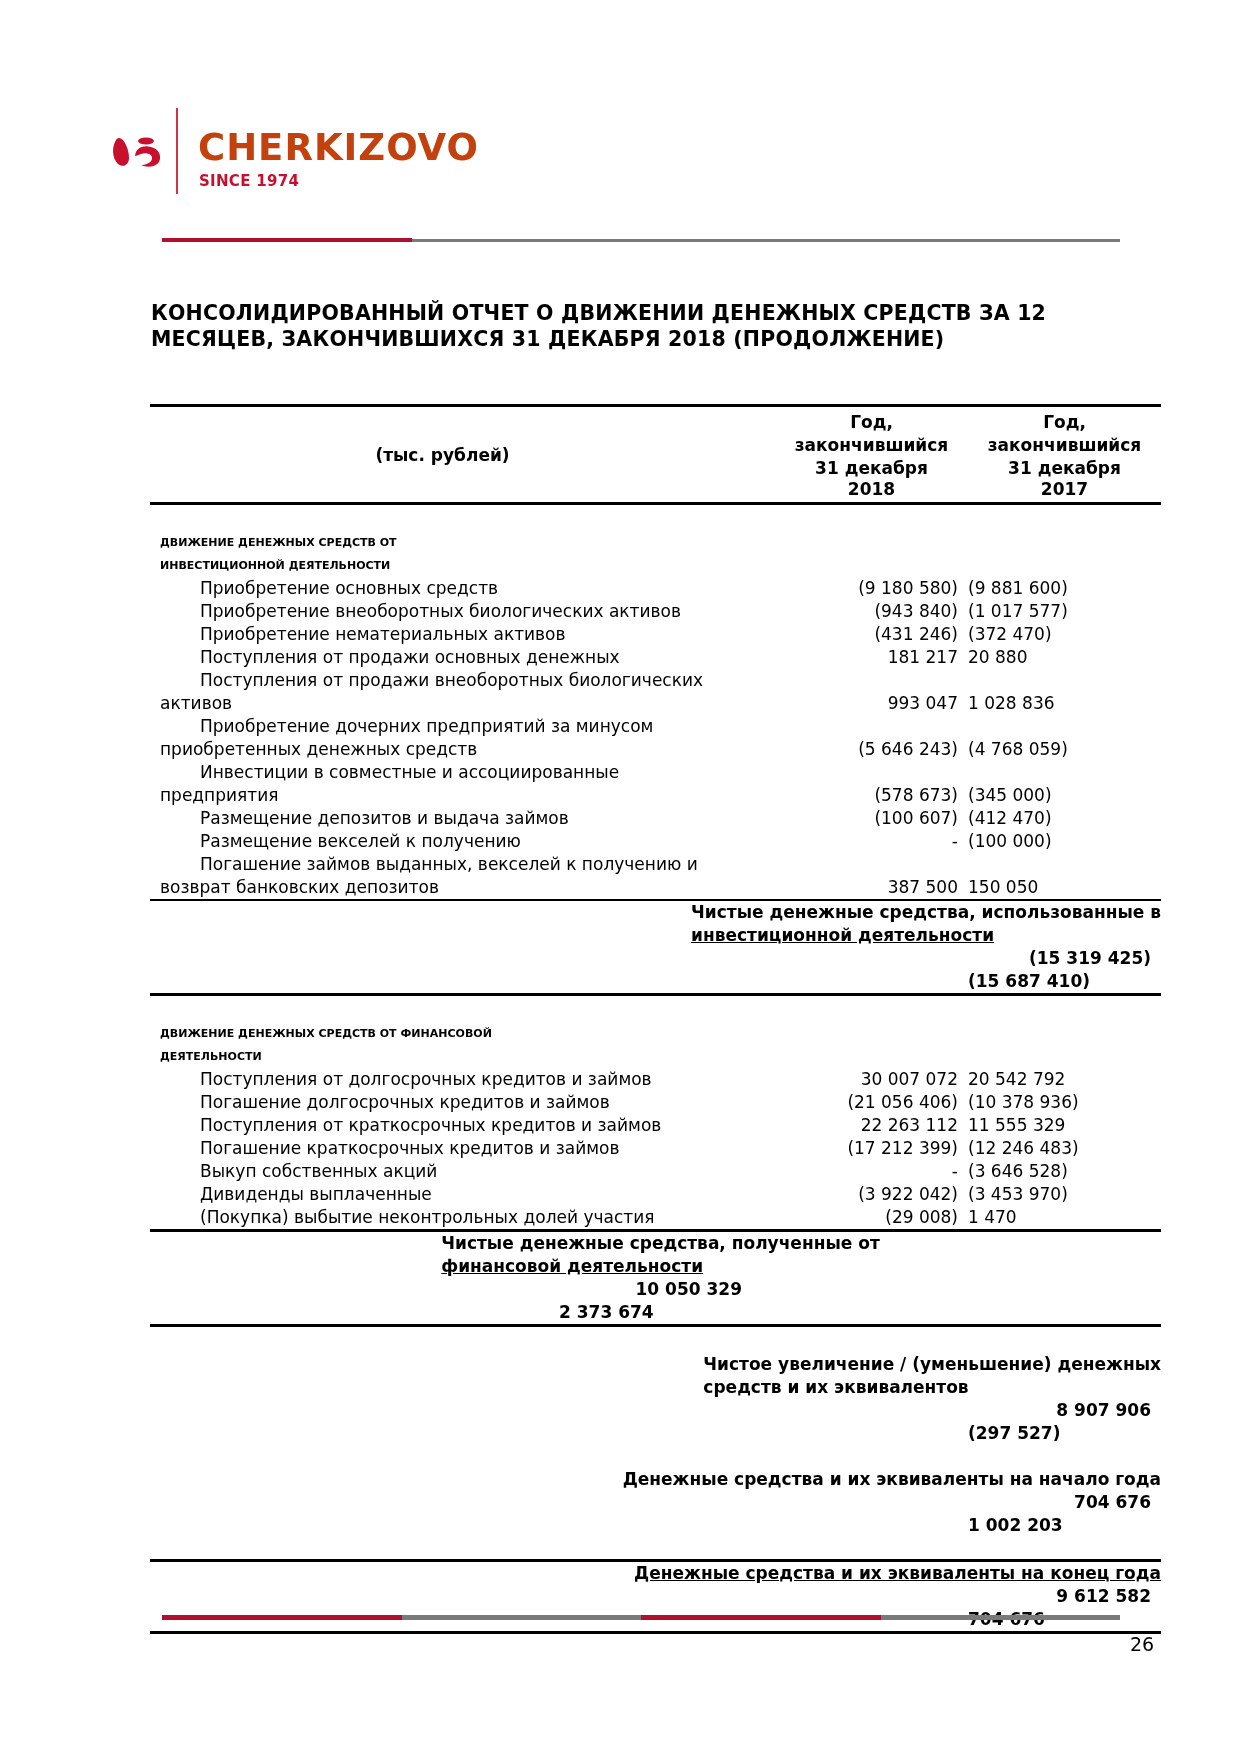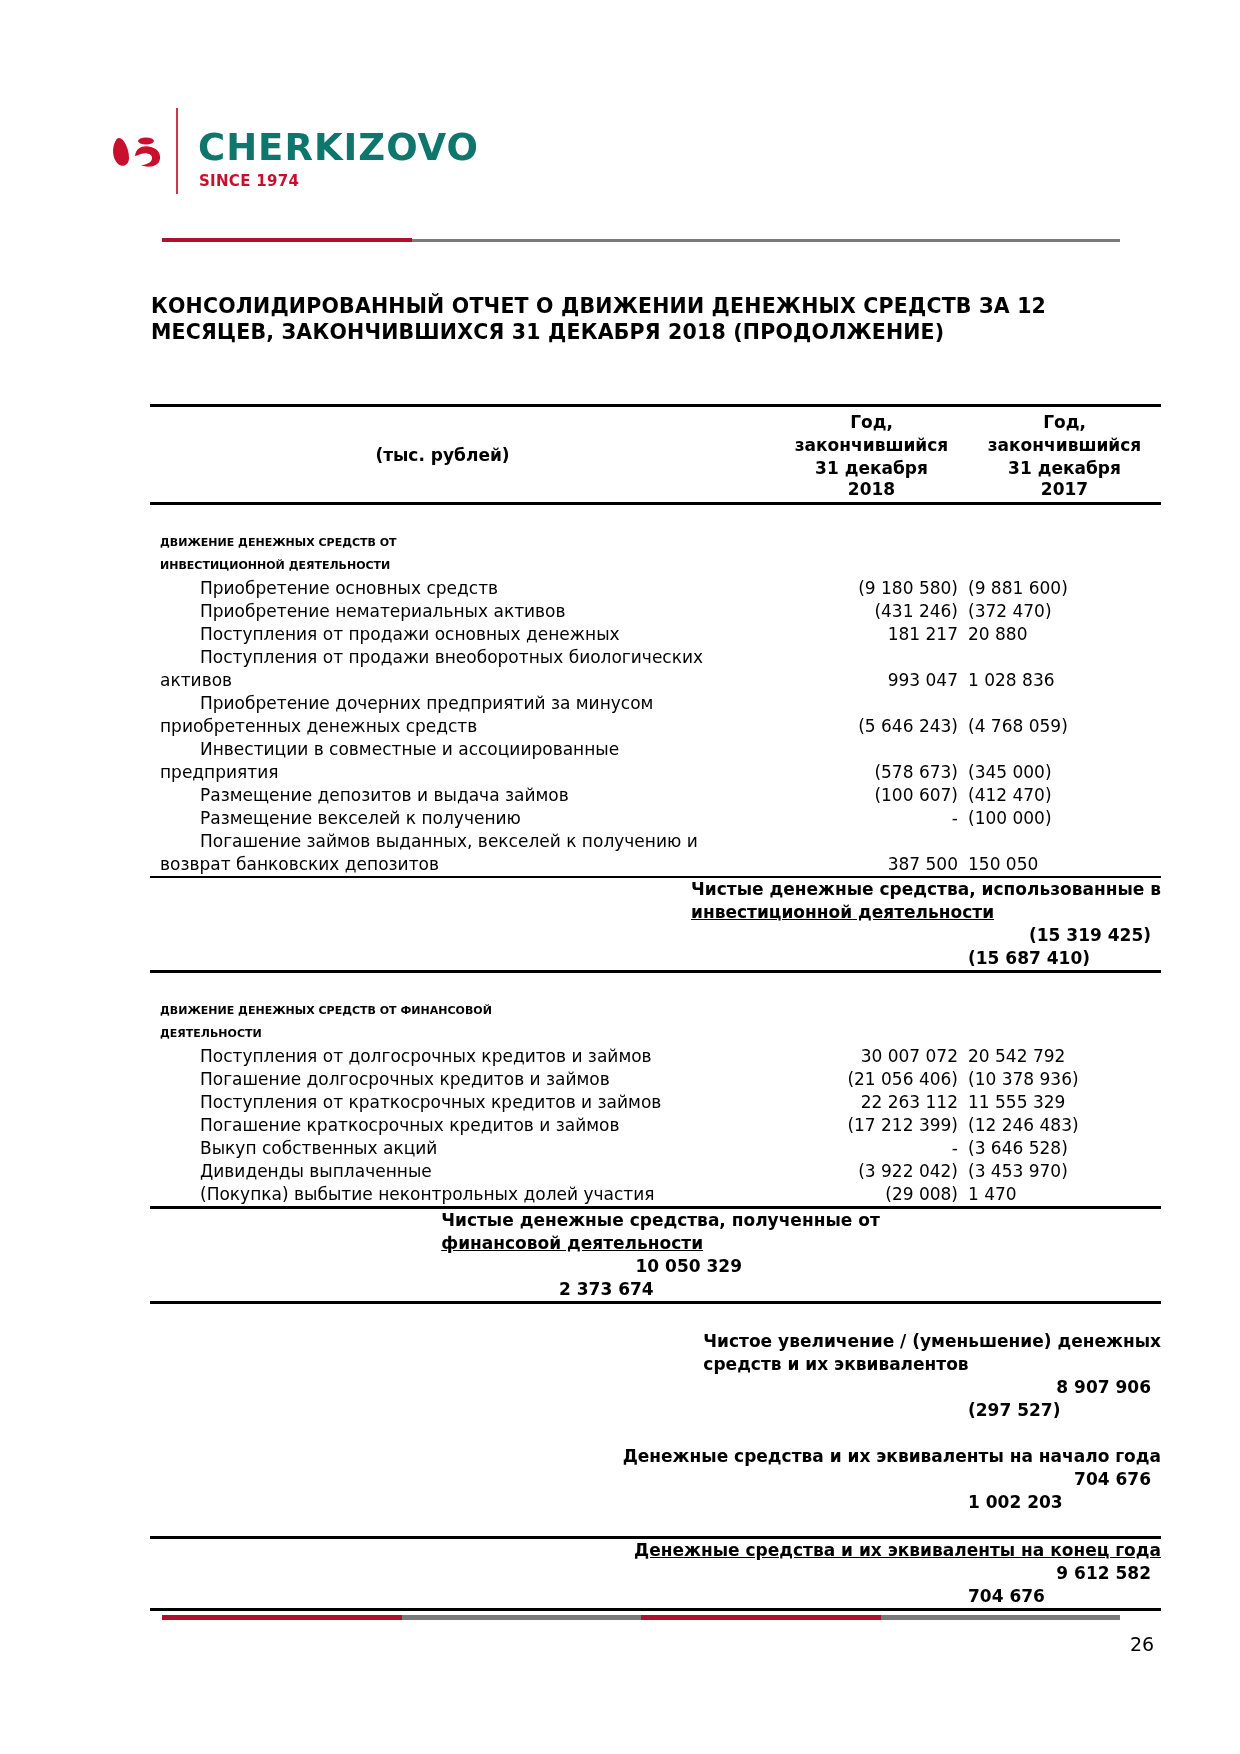--- a/index.html
+++ b/index.html
@@ -3,29 +3,29 @@
   <meta charset="utf-8">
   <style>
     html, body { margin: 0; padding: 0; background: #ffffff; }
     body { width: 1240px; height: 1754px; position: relative; overflow: hidden;
            font-family: "DejaVu Sans", sans-serif; color: #000; }
 
     .logo { position: absolute; left: 106px; top: 108px; height: 90px; }
     .logo-mark { position: absolute; left: 4px; top: 26px; width: 56px; height: 34px; }
     .logo-divider { position: absolute; left: 70px; top: 0px; width: 2px; height: 86px; background: #c8102e; opacity: .85; }
     .logo-word { position: absolute; left: 92px; top: 18px; font-family: "DejaVu Sans", sans-serif;
-                 font-weight: bold; font-size: 37px; letter-spacing: 1px; color: #0f766e; white-space: nowrap; }
+                 font-weight: bold; font-size: 37px; letter-spacing: 1px; color: #c2410c; white-space: nowrap; }
     .logo-since { position: absolute; left: 93px; top: 64px; font-family: "DejaVu Sans", sans-serif;
                   font-weight: bold; font-size: 15px; color: #c8102e; white-space: nowrap; letter-spacing: .3px; }
 
     .rule-top { position: absolute; left: 162px; top: 238px; width: 958px; height: 4px; display: flex; }
     .rule-top .seg-red { width: 250px; background: #b0102e; }
     .rule-top .seg-grey { flex: 1; background: #7a7a7a; height: 3px; margin-top: 1px; }
 
-    .title { position: absolute; left: 151px; top: 293px; width: 980px; font-weight: bold; font-size: 20.5px;
+    .title { position: absolute; left: 151px; top: 300px; width: 980px; font-weight: bold; font-size: 20.5px;
              line-height: 26px; letter-spacing: .2px; }
 
     .tbl { position: absolute; left: 150px; top: 404px; width: 1011px; }
     .hline-thick { height: 3px; background: #000; }
     .head { display: flex; height: 95px; align-items: center; }
     .head .label { flex: 1; text-align: center; font-weight: bold; font-size: 17px; padding-right: 40px; }
     .head .col { width: 193px; text-align: center; font-weight: bold; font-size: 17px; line-height: 23px; }
 
     .row { display: flex; align-items: flex-end; font-size: 17px; line-height: 23px; }
     .row .lbl { flex: 1; }
@@ -94,20 +94,27 @@
   <div id="inv-rows">
       <div class="row">
         <div class="lbl">
           <div class="lbl-pl"><span class="ind">Приобретение основных средств</span></div>
         </div>
         <div class="v">(9 180 580)</div>
         <div class="v2">(9 881 600)</div>
       </div>
       <div class="row">
         <div class="lbl">
+          <div class="lbl-pl"><span class="ind">Приобретение внеоборотных биологических активов</span></div>
+        </div>
+        <div class="v">(943 840)</div>
+        <div class="v2">(1 017 577)</div>
+      </div>
+      <div class="row">
+        <div class="lbl">
           <div class="lbl-pl"><span class="ind">Приобретение нематериальных активов</span></div>
         </div>
         <div class="v">(431 246)</div>
         <div class="v2">(372 470)</div>
       </div>
       <div class="row">
         <div class="lbl">
           <div class="lbl-pl"><span class="ind">Поступления от продажи основных денежных</span></div>
         </div>
         <div class="v">181 217</div>

